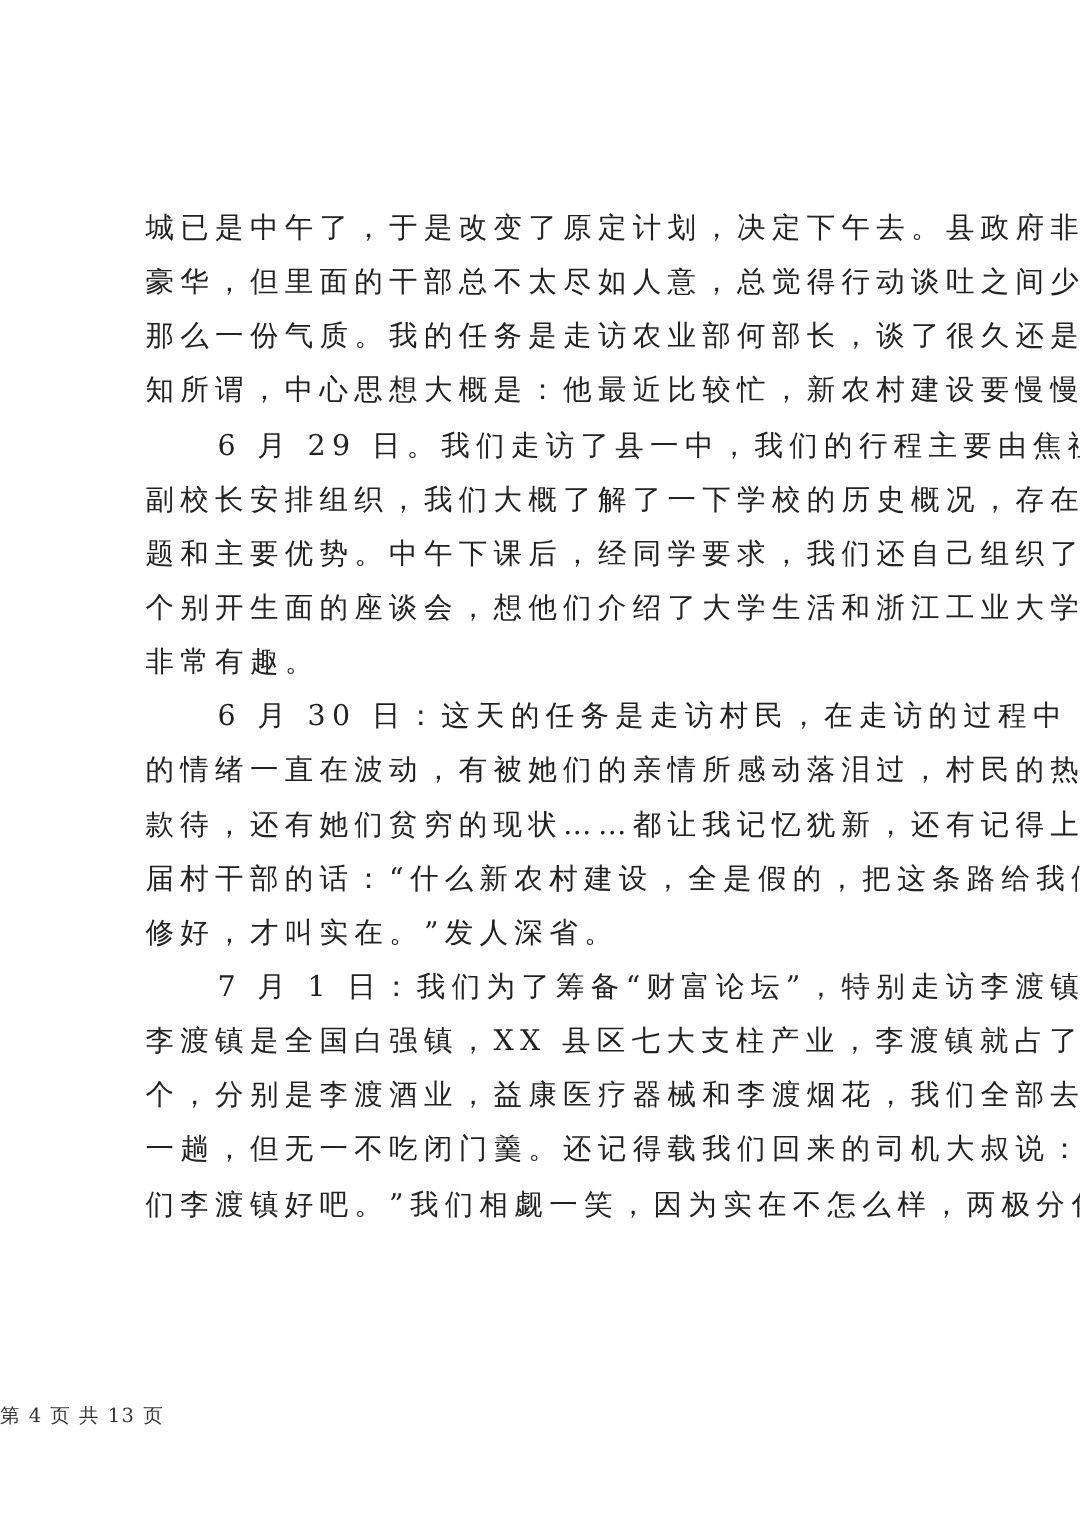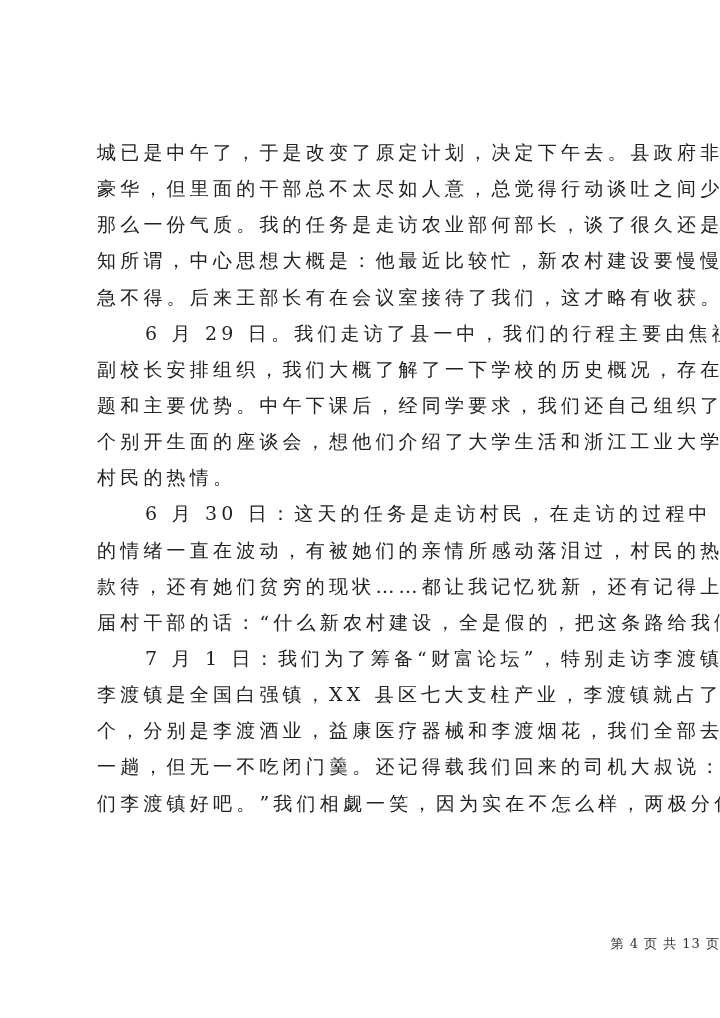--- a/index.html
+++ b/index.html
@@ -37,53 +37,53 @@
       color: #222222;
     }
     .line.indent {
       padding-left: 48px;
     }
     .footer {
       position: absolute;
       left: 0;
       width: 720px;
       top: 935px;
-      text-align: right;
+      text-align: left;
       font-size: 13px;
       color: #333333;
       letter-spacing: 1px;
     }
   </style>
 </head>
 <body>
 
 <div class="page">
   <div class="content">
 
     <div>
       <div class="line">城已是中午了，于是改变了原定计划，决定下午去。县政府非常</div>
       <div class="line">豪华，但里面的干部总不太尽如人意，总觉得行动谈吐之间少了</div>
       <div class="line">那么一份气质。我的任务是走访农业部何部长，谈了很久还是不</div>
       <div class="line">知所谓，中心思想大概是：他最近比较忙，新农村建设要慢慢来，</div>
-      <div class="line">急不得。后来王部长有在会议室接待了我们，这才略有收获。</div>
     </div>
 
     <div>
       <div class="line indent">6 月 29 日。我们走访了县一中，我们的行程主要由焦祖卿</div>
       <div class="line">副校长安排组织，我们大概了解了一下学校的历史概况，存在问</div>
       <div class="line">题和主要优势。中午下课后，经同学要求，我们还自己组织了一</div>
       <div class="line">个别开生面的座谈会，想他们介绍了大学生活和浙江工业大学，</div>
-      <div class="line">村民的热情。</div>
+      <div class="line">非常有趣。</div>
     </div>
 
     <div>
       <div class="line indent">6 月 30 日：这天的任务是走访村民，在走访的过程中，我</div>
       <div class="line">的情绪一直在波动，有被她们的亲情所感动落泪过，村民的热情</div>
       <div class="line">款待，还有她们贫穷的现状……都让我记忆犹新，还有记得上一</div>
       <div class="line">届村干部的话：“什么新农村建设，全是假的，把这条路给我们</div>
+      <div class="line">修好，才叫实在。”发人深省。</div>
     </div>
 
     <div>
       <div class="line indent">7 月 1 日：我们为了筹备“财富论坛”，特别走访李渡镇，</div>
       <div class="line">李渡镇是全国白强镇，XX 县区七大支柱产业，李渡镇就占了三</div>
       <div class="line">个，分别是李渡酒业，益康医疗器械和李渡烟花，我们全部去了</div>
       <div class="line">一趟，但无一不吃闭门羹。还记得载我们回来的司机大叔说：“我</div>
       <div class="line">们李渡镇好吧。”我们相觑一笑，因为实在不怎么样，两极分化</div>
     </div>
   </div>

